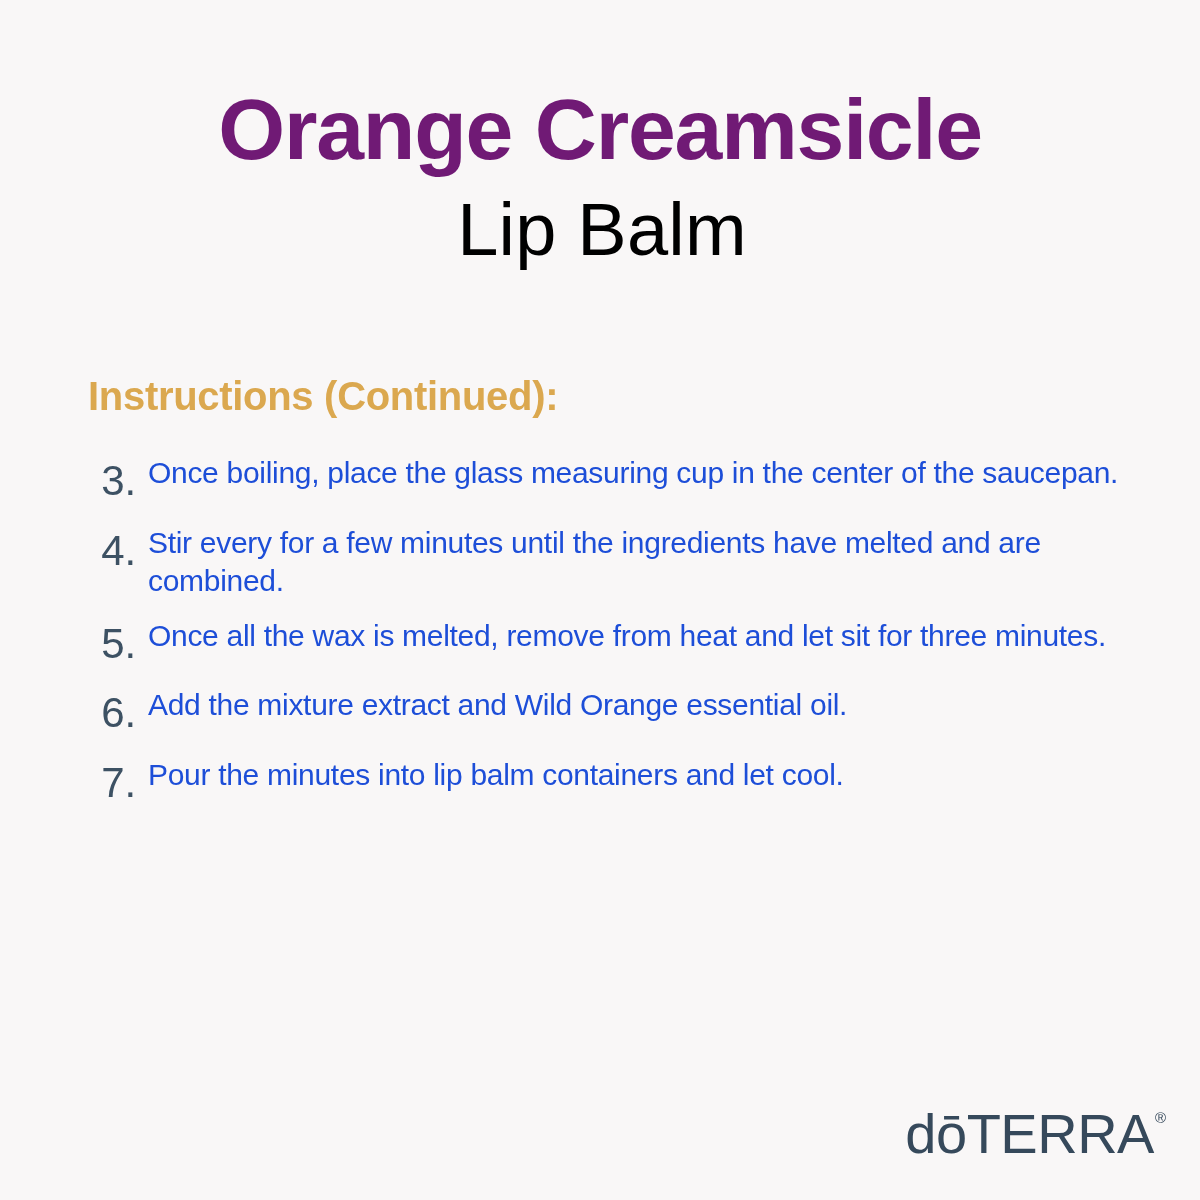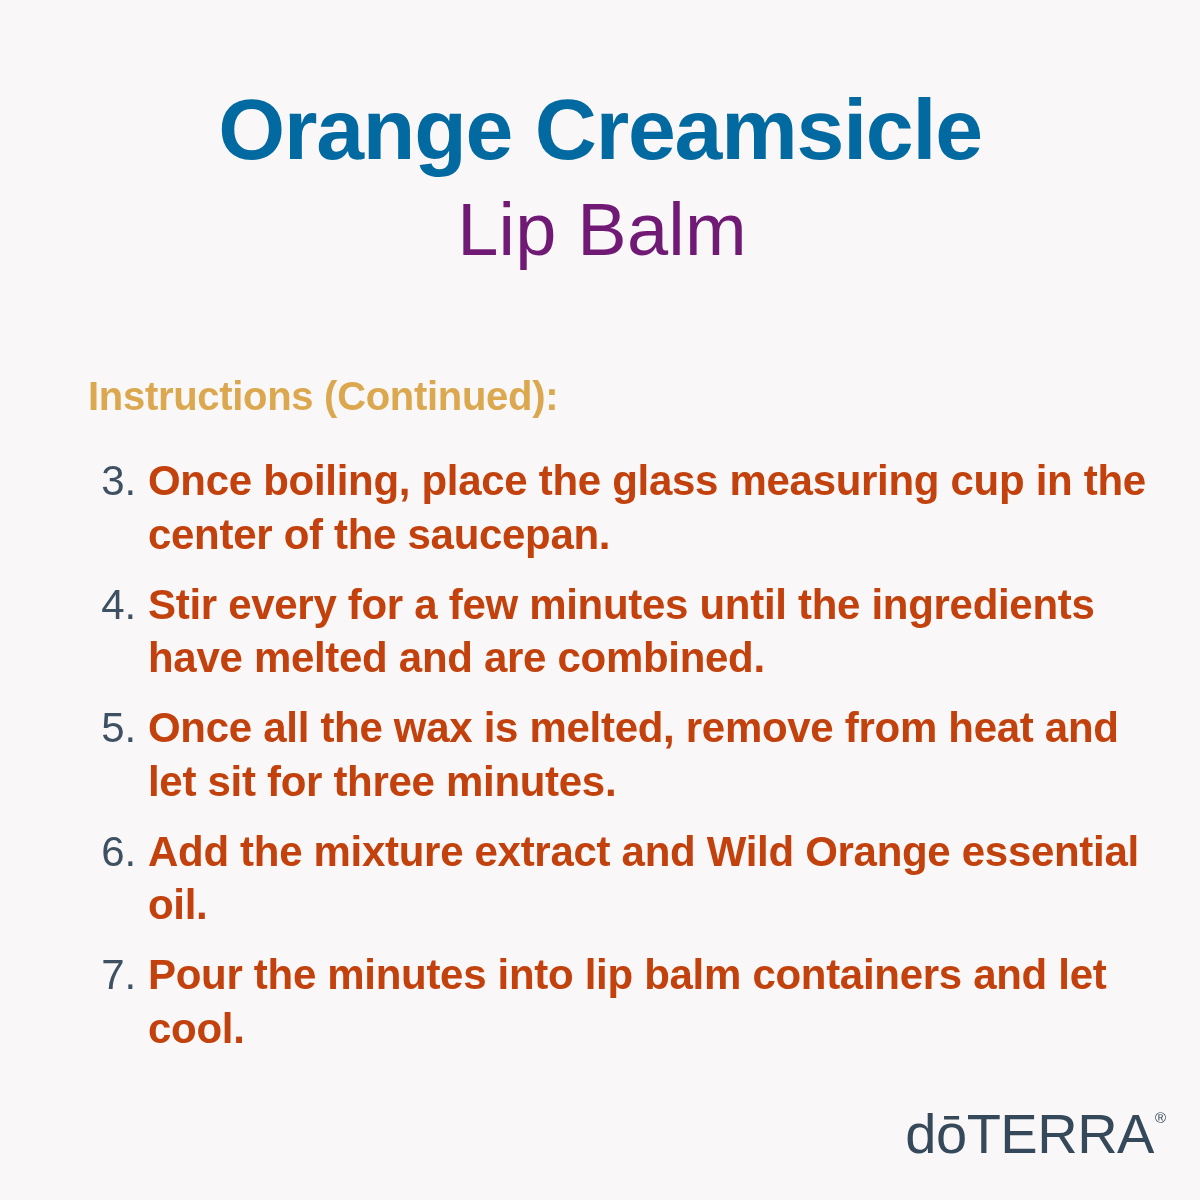--- a/index.html
+++ b/index.html
@@ -28,31 +28,31 @@
     left: 0;
     top: 84px;
     width: 1200px;
     text-align: center;
   }
   .recipe-title {
     font-family: "Liberation Sans", sans-serif;
     font-size: 86px;
     font-weight: 700;
     letter-spacing: -1.2px;
-    color: #0369a1;
+    color: #701a75;
     line-height: 1.06;
     margin: 0;
     white-space: nowrap;
   }
   .recipe-subtitle {
     font-family: "Liberation Sans", sans-serif;
     font-size: 74px;
     font-weight: 300;
     letter-spacing: 0.2px;
-    color: #701a75;
+    color: #000000;
     line-height: 1.1;
     margin: 14px 0 0 4px;
     white-space: nowrap;
   }
 
   
   .instructions {
     position: absolute;
     left: 88px;
     top: 374px;
@@ -84,23 +84,23 @@
     text-align: right;
     font-size: 42px;
     font-weight: 300;
     color: #3d5163;
     line-height: 1.28;
     letter-spacing: -0.2px;
   }
   .step-text {
     flex: 1 1 auto;
     padding-left: 12px;
-    font-size: 42px;
-    font-weight: 700;
-    color: #c2410c;
+    font-size: 30px;
+    font-weight: 400;
+    color: #1d4ed8;
     line-height: 1.28;
     letter-spacing: -0.3px;
   }
 
   
   .logo {
     position: absolute;
     right: 34px;
     bottom: 38px;
     display: flex;

